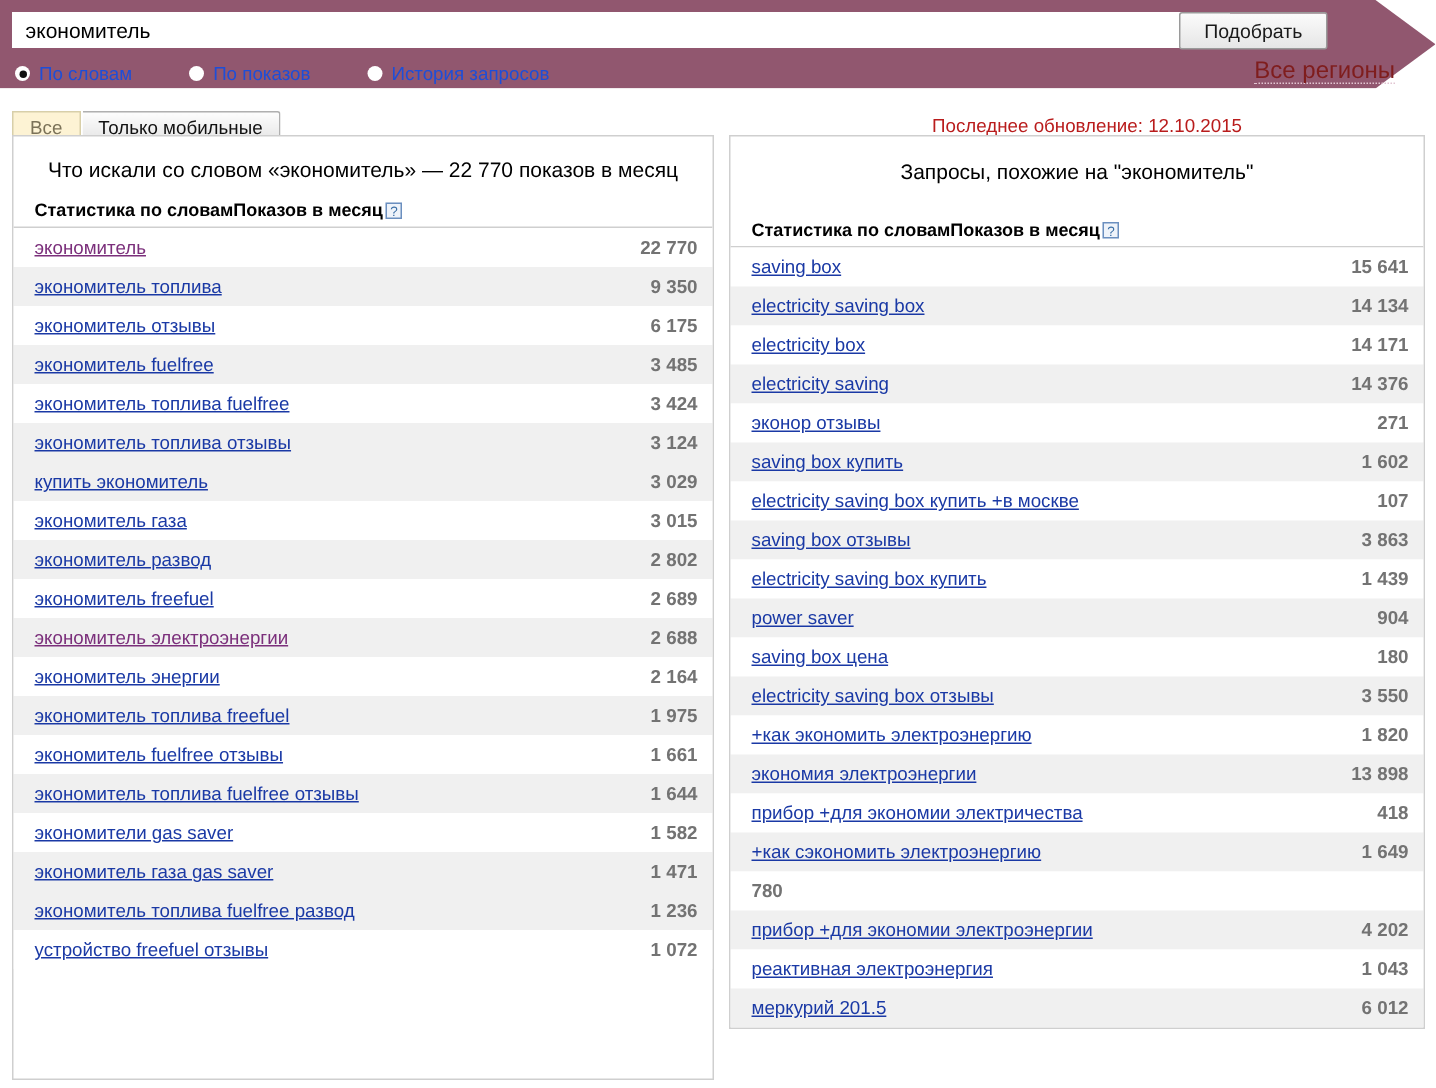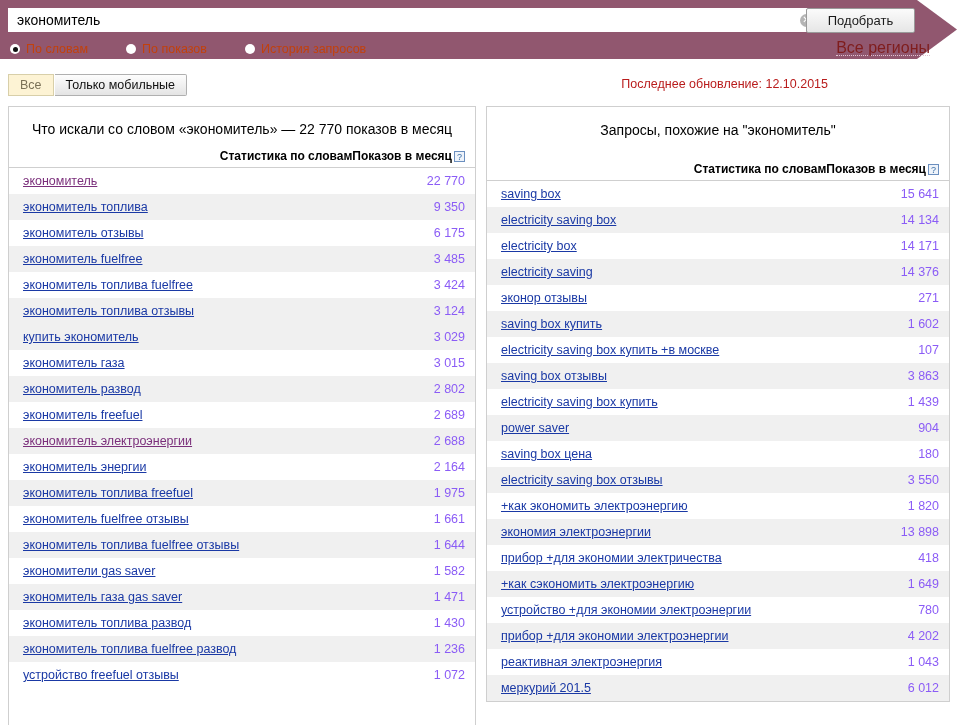--- a/index.html
+++ b/index.html
@@ -75,23 +75,23 @@
     color: #ffffff;
     font-size: 10px;
     line-height: 12px;
     text-align: center;
     font-family: "Liberation Sans", sans-serif;
     cursor: pointer;
   }
 
   .pick-button {
     position: absolute;
-    left: 806px;
+    left: 786px;
     top: 8px;
-    width: 109px;
+    width: 99px;
     height: 25px;
     background: linear-gradient(#fbfbfb, #e6e6e6);
     border: 1px solid #9a9a9a;
     border-radius: 2px;
     font-family: "Liberation Sans", sans-serif;
     font-size: 13px;
     color: #1a1a1a;
     cursor: pointer;
     box-sizing: border-box;
     padding: 0;
@@ -126,21 +126,21 @@
     content: "";
     position: absolute;
     left: 2.5px;
     top: 2.5px;
     width: 5px;
     height: 5px;
     border-radius: 50%;
     background: #111111;
   }
   .mode-label {
-    color: #c2410c;
+    color: #1d4ed8;
     font-size: 12.5px;
     line-height: 14px;
   }
 
   .all-regions {
     position: absolute;
     right: 27px;
     top: 41px;
     color: #7f1d1d;
     font-size: 16px;
@@ -192,21 +192,21 @@
     top: 11px;
     font-size: 12.5px;
     color: #b91c1c;
     white-space: nowrap;
   }
 
   
   .panels {
     position: absolute;
     left: 0;
-    top: 106px;
+    top: 90px;
     width: 775px;
     height: 619px;
   }
   .panel {
     position: absolute;
     top: 0;
     background: #ffffff;
     border: 1px solid #cfcfcf;
     box-sizing: border-box;
     overflow: hidden;
@@ -229,21 +229,21 @@
     padding: 12px 22px 6px 22px;
     line-height: 20px;
   }
   .panel-right .panel-title {
     padding-top: 13px;
     padding-bottom: 18px;
   }
 
   .col-head {
     display: flex;
-    justify-content: flex-end;
+    justify-content: flex-start;
     align-items: flex-end;
     font-size: 12px;
     font-weight: bold;
     color: #000000;
     padding: 4px 10px 4px 14px;
     border-bottom: 1px solid #cfcfcf;
   }
   .col-head-right {
     display: flex;
     align-items: center;
@@ -277,23 +277,24 @@
   .row.odd { background: #ffffff; }
   .row.even { background: #f0f0f0; }
   .row-link {
     color: #1a39a5;
     text-decoration: underline;
     cursor: pointer;
     white-space: nowrap;
   }
   .row-link.visited { color: #7b2f7b; }
   .row-count {
-    color: #8b5cf6;
+    color: #737373;
     white-space: nowrap;
     font-size: 12.5px;
+    font-weight: bold;
   }
 </style>
 </head>
 <body>
 
 <div class="header-band"></div>
 
 <div class="search-row">
   <div class="search-field">
     <input class="search-input" type="text" value="экономитель" style="">
@@ -400,24 +401,20 @@
           <span class="row-count">1 644</span>
         </div>
         <div class="row odd">
           <span class="row-link">экономители gas saver</span>
           <span class="row-count">1 582</span>
         </div>
         <div class="row even">
           <span class="row-link">экономитель газа gas saver</span>
           <span class="row-count">1 471</span>
         </div>
-        <div class="row odd">
-          <span class="row-link">экономитель топлива развод</span>
-          <span class="row-count">1 430</span>
-        </div>
         <div class="row even">
           <span class="row-link">экономитель топлива fuelfree развод</span>
           <span class="row-count">1 236</span>
         </div>
         <div class="row odd">
           <span class="row-link">устройство freefuel отзывы</span>
           <span class="row-count">1 072</span>
         </div>
       </div>
   </div>
@@ -490,21 +487,20 @@
         </div>
         <div class="row odd">
           <span class="row-link">прибор +для экономии электричества</span>
           <span class="row-count">418</span>
         </div>
         <div class="row even">
           <span class="row-link">+как сэкономить электроэнергию</span>
           <span class="row-count">1 649</span>
         </div>
         <div class="row odd">
-          <span class="row-link">устройство +для экономии электроэнергии</span>
           <span class="row-count">780</span>
         </div>
         <div class="row even">
           <span class="row-link">прибор +для экономии электроэнергии</span>
           <span class="row-count">4 202</span>
         </div>
         <div class="row odd">
           <span class="row-link">реактивная электроэнергия</span>
           <span class="row-count">1 043</span>
         </div>

